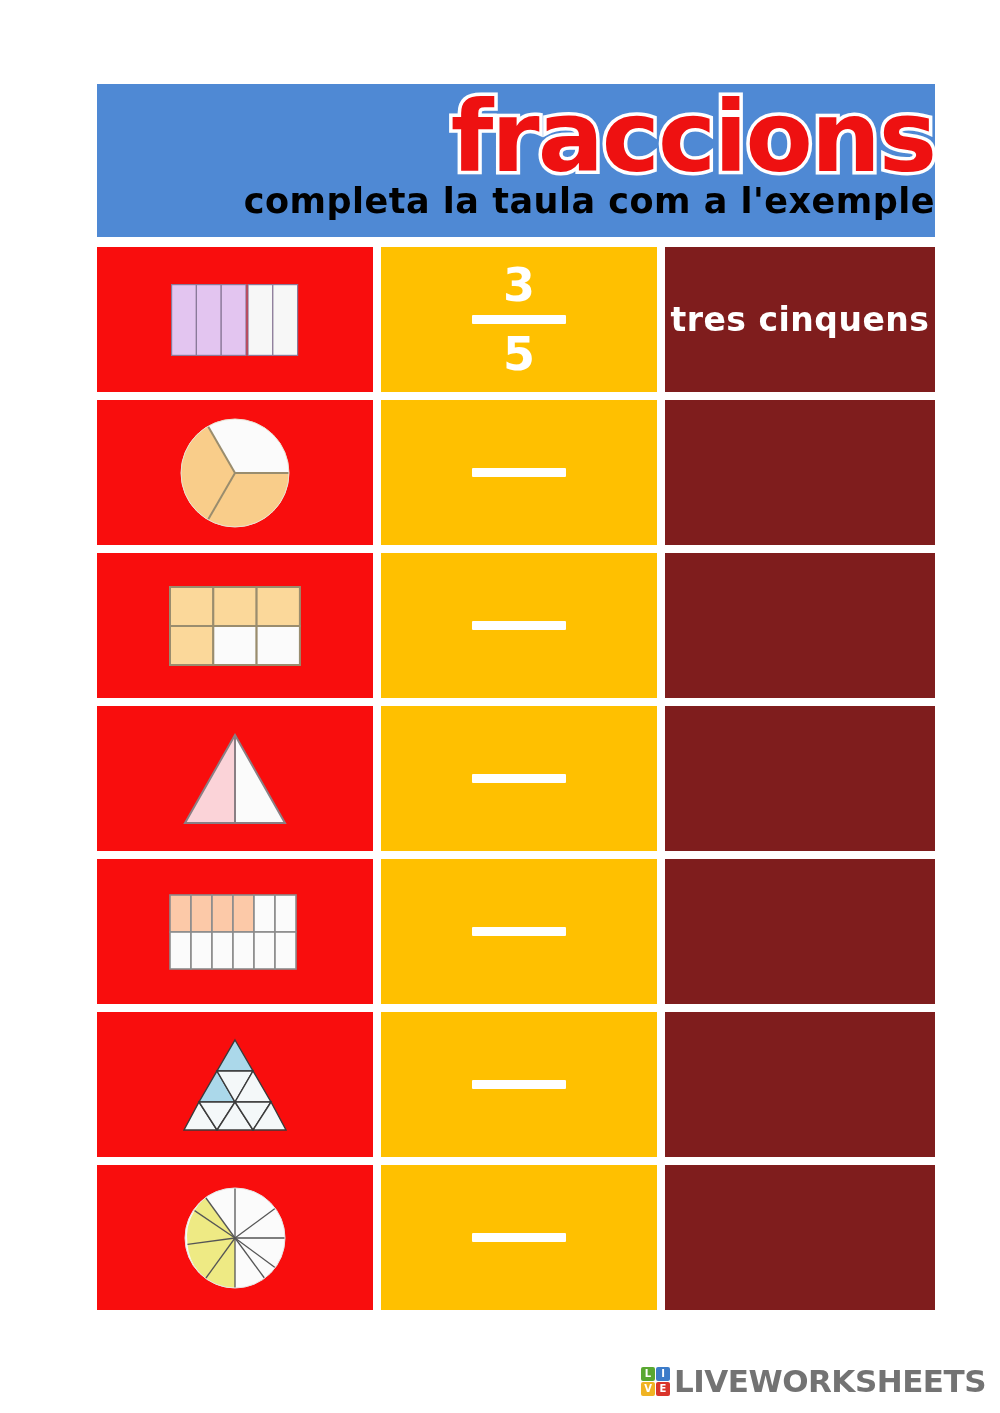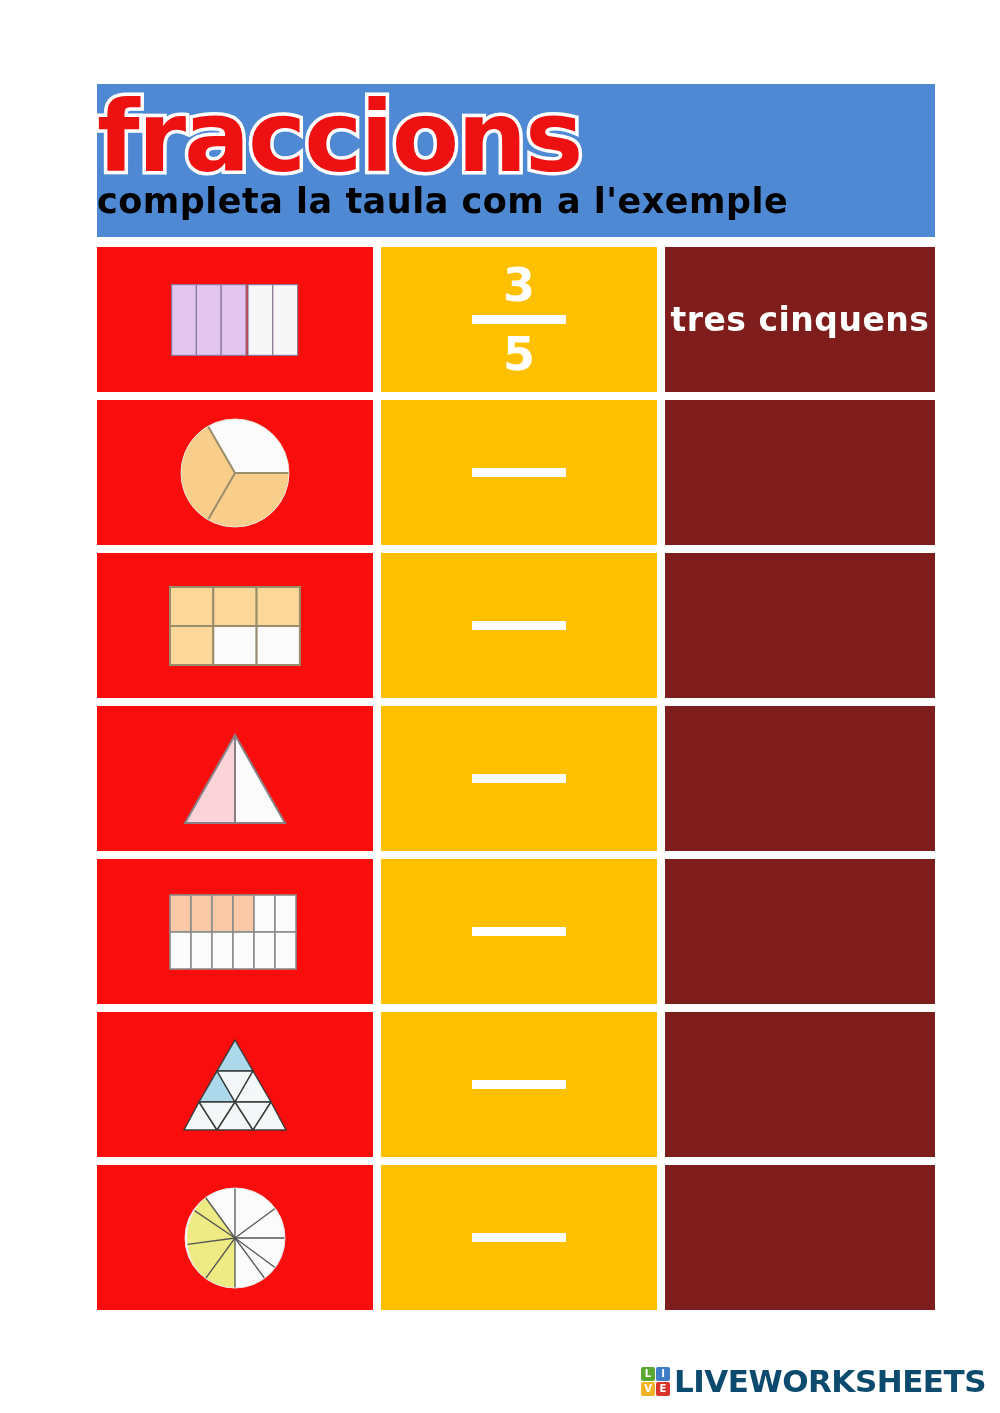--- a/index.html
+++ b/index.html
@@ -27,21 +27,21 @@
   
   .header {
     position: absolute;
     left: 97px;
     top: 84px;
     width: 838px;
     height: 153px;
     background: #4f89d4;
     display: flex;
     flex-direction: column;
-    align-items: flex-start;
+    align-items: flex-end;
     justify-content: flex-start;
     box-sizing: border-box;
     padding-top: 4px;
     overflow: hidden;
   }
   .title {
     font-family: "DejaVu Sans", sans-serif;
     font-weight: bold;
     font-size: 98px;
     line-height: 1.02;
@@ -172,21 +172,21 @@
   }
   .lw-l { background: #5aa832; }
   .lw-i { background: #3d7cc9; }
   .lw-v { background: #f0b323; }
   .lw-e { background: #d9342b; }
   .lw-word {
     font-family: "DejaVu Sans", sans-serif;
     font-weight: bold;
     font-size: 31px;
     letter-spacing: -0.5px;
-    color: #0c4a6e;
+    color: #737373;
   }
 </style>
 </head>
 <body>
 
 <div class="sheet">
 
   <div class="header">
     <div class="title">fraccions</div>
     <div class="subtitle">completa la taula com a l'exemple</div>

